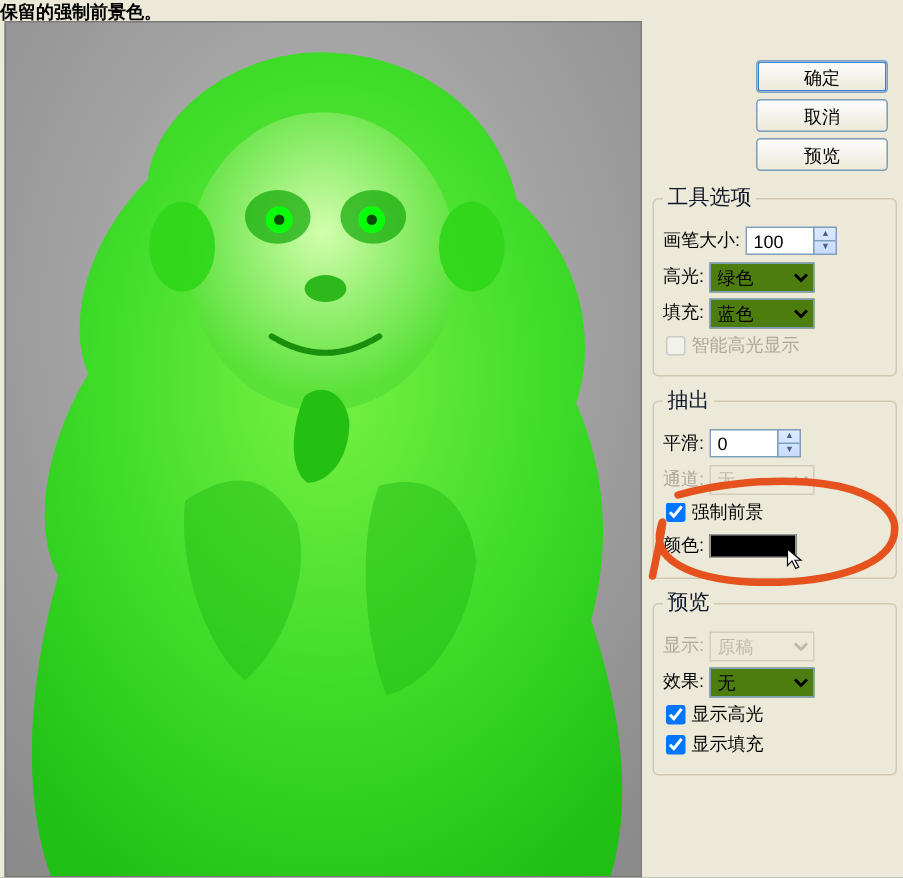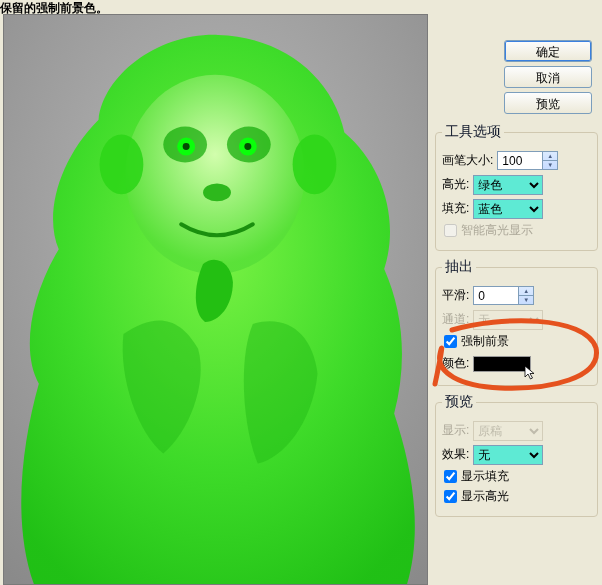--- a/index.html
+++ b/index.html
@@ -102,21 +102,21 @@
     font-size: 12px;
     padding: 0 4px;
     font-family: inherit;
   }
   select {
     width: 70px;
     height: 20px;
     border: 1px solid #7f9db9;
     font-size: 12px;
     font-family: inherit;
-    background: #5eead4;
+    background: #4d7c0f;
   }
   select.disabled-input {
     background: #ece9d8;
     color: #aca899;
     border-color: #c9c2ad;
   }
   .spinner {
     display: inline-flex;
     flex-direction: column;
     width: 16px;
@@ -303,25 +303,25 @@
       </select>
     </div>
     <div class="row">
       <label class="lab">效果:</label>
       <select>
         <option>无</option>
       </select>
     </div>
     <div class="checkbox-row">
       <input type="checkbox" checked="" style="">
-      <span>显示填充</span>
+      <span>显示高光</span>
     </div>
     <div class="checkbox-row">
       <input type="checkbox" checked="" style="">
-      <span>显示高光</span>
+      <span>显示填充</span>
     </div>
   </fieldset>
 
 </div>
 
 <svg class="highlight-circle" style="left:430px; top:318px; width:172px; height:80px;" viewBox="0 0 172 80">
   <path d="M 22 12
            C 70 -2 155 -3 166 30
            C 172 60 120 72 70 70
            C 30 68 6 55 10 36

